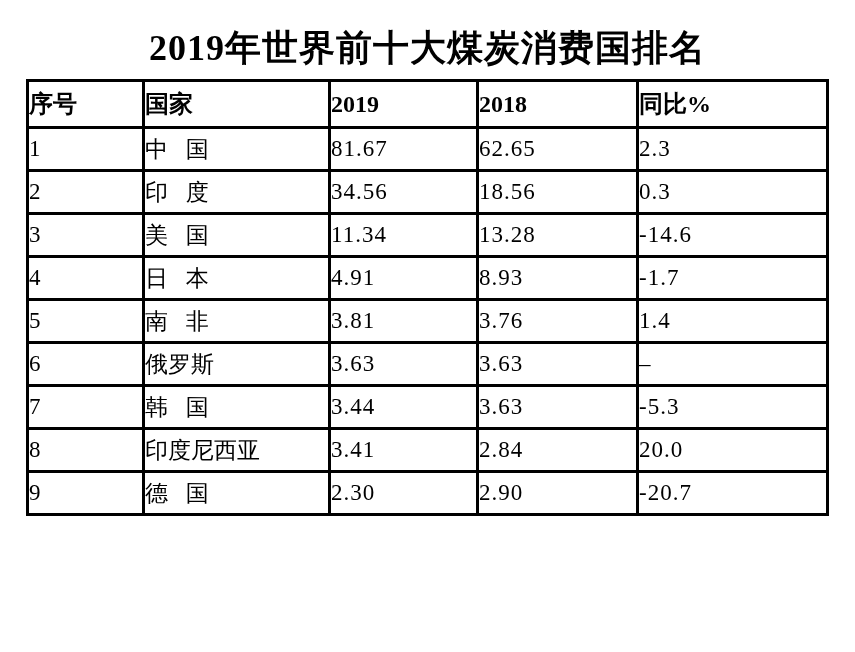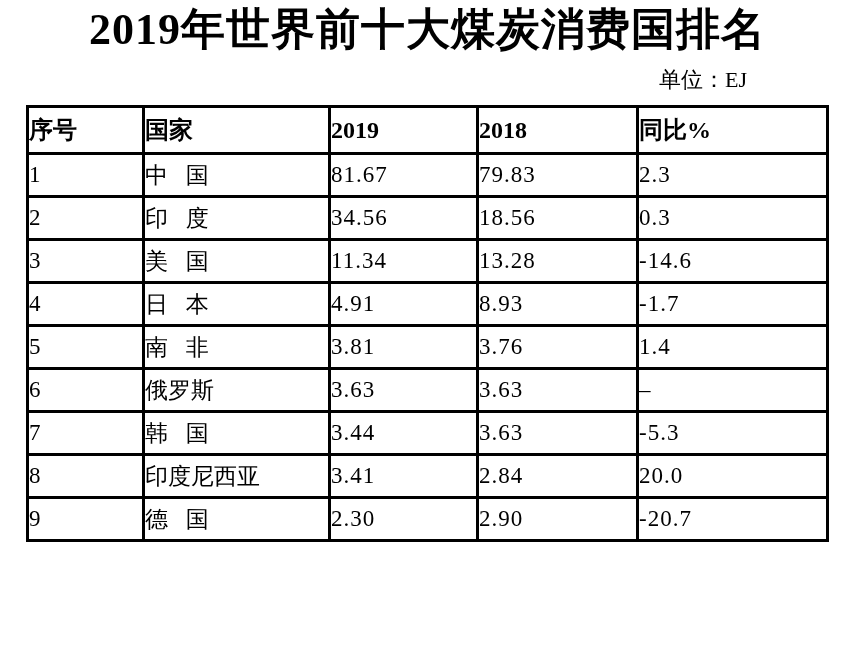--- a/index.html
+++ b/index.html
@@ -16,24 +16,24 @@
   }
   .page {
     position: relative;
     width: 855px;
     height: 652px;
     box-sizing: border-box;
   }
   .title {
     text-align: center;
     font-family: "Liberation Serif", serif;
-    font-size: 44px;
+    font-size: 36px;
     font-weight: bold;
     letter-spacing: 1px;
-    padding-top: 0;
+    padding-top: 24px;
     padding-bottom: 6px;
   }
   .unit-row {
     text-align: right;
     padding-right: 108px;
     font-size: 22px;
     font-family: "Liberation Serif", serif;
     padding-bottom: 10px;
   }
   table.data {
@@ -78,21 +78,20 @@
   .head-num { font-family: "Liberation Sans", sans-serif; font-weight: bold; font-size: 24px;}
   .head-pct { font-weight: bold; font-size: 24px; margin-top: 28px; }
 </style>
 </head>
 <body>
 
 <div class="page">
 
   <div class="title">2019年世界前十大煤炭消费国排名</div>
 
-  <div class="unit-row">单位：EJ</div>
 
   <table class="data">
     <colgroup>
       <col class="c-rank">
       <col class="c-country">
       <col class="c-y2019">
       <col class="c-y2018">
       <col class="c-yoy">
     </colgroup>
     <thead>
@@ -102,21 +101,21 @@
         <th class="head-num">2019</th>
         <th class="head-num">2018</th>
         <th class="head-pct">同比%</th>
       </tr>
     </thead>
     <tbody id="table-body">
         <tr>
           <td class="cell-rank">1</td>
           <td class="cell-country">中 国</td>
           <td class="cell-num">81.67</td>
-          <td class="cell-num">79.83</td>
+          <td class="cell-num">62.65</td>
           <td class="cell-num">2.3</td>
         </tr>
         <tr>
           <td class="cell-rank">2</td>
           <td class="cell-country">印 度</td>
           <td class="cell-num">34.56</td>
           <td class="cell-num">18.56</td>
           <td class="cell-num">0.3</td>
         </tr>
         <tr>

